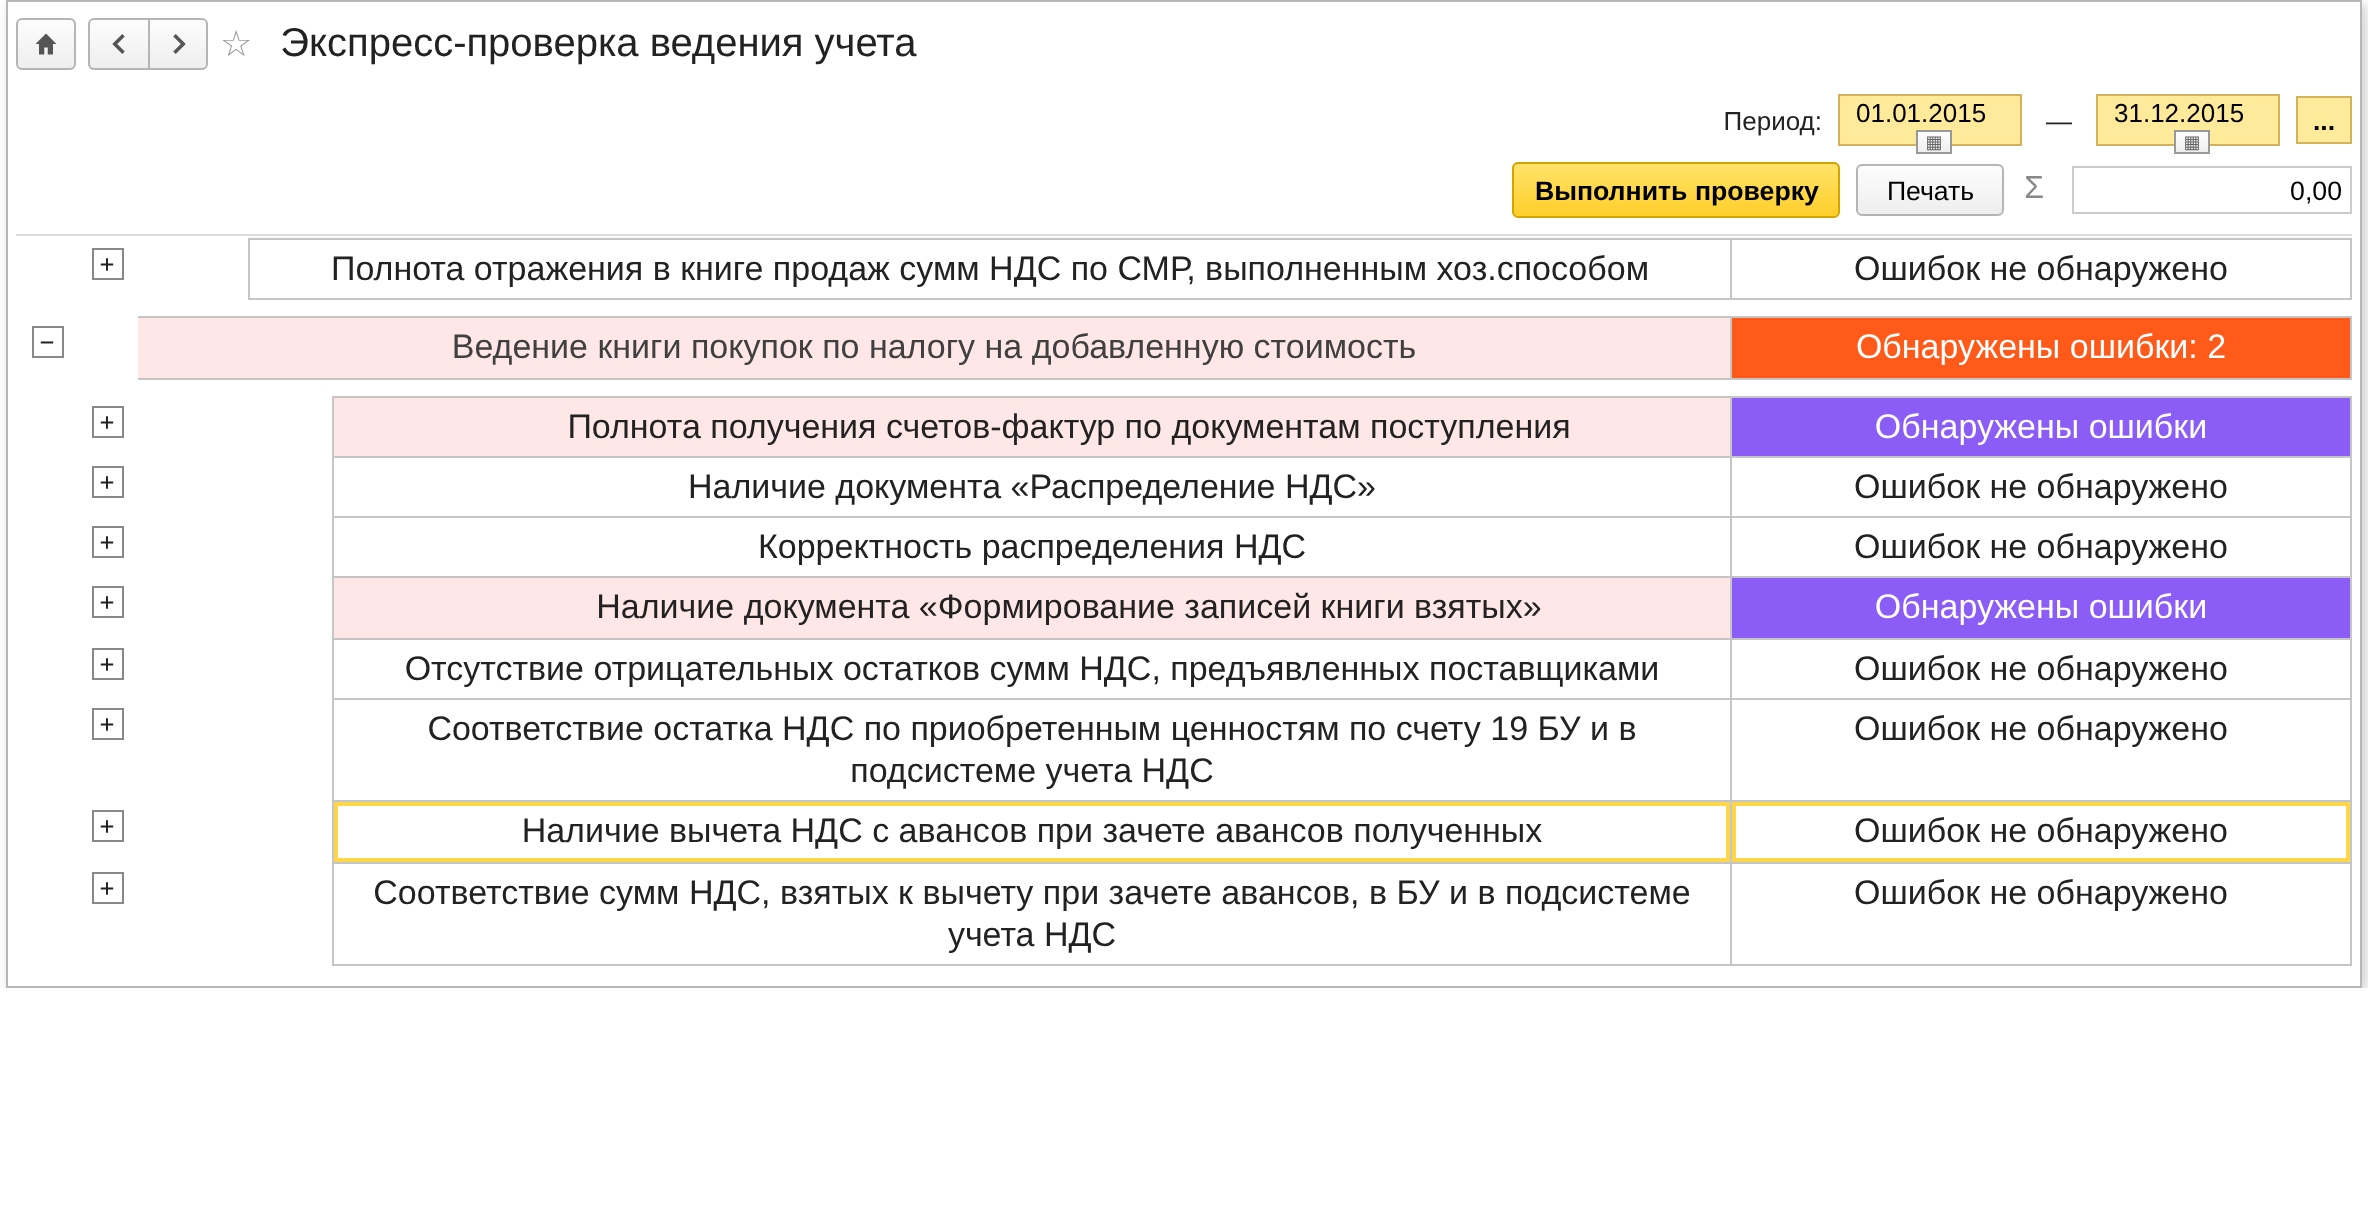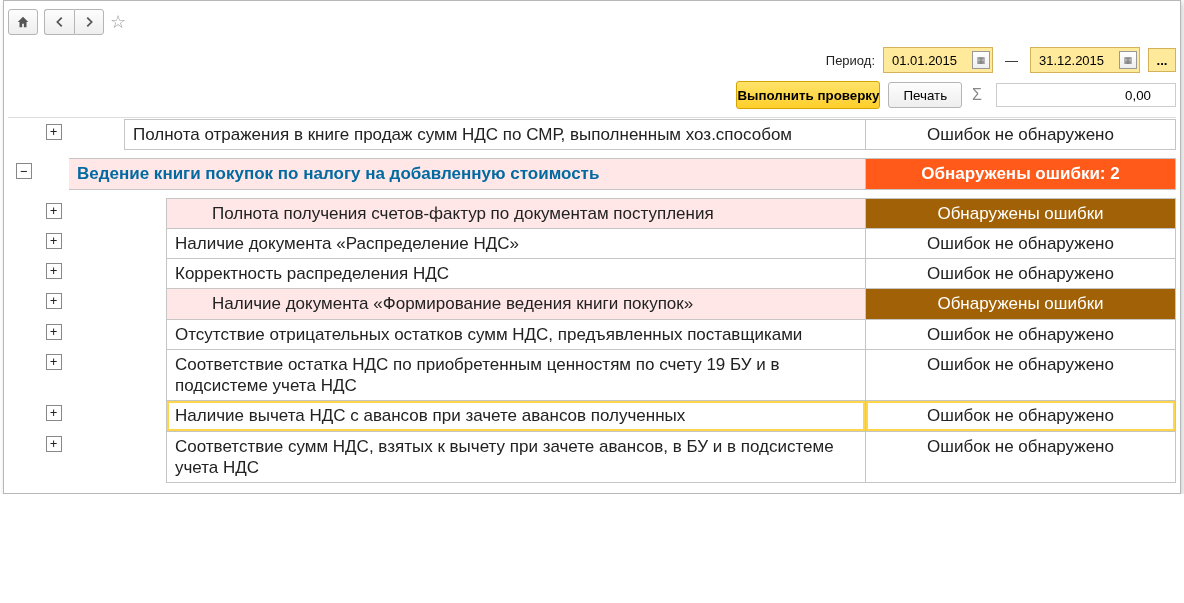--- a/index.html
+++ b/index.html
@@ -55,20 +55,21 @@
     justify-content:flex-end;
   }
   .period-label { margin-left:2px; }
   .date-box {
     display:inline-flex;
     align-items:center;
     background:#ffe99a;
     border:1px solid #d4b25a;
     height:24px;
     padding:0 2px 0 6px;
+    flex-direction:column;
   }
   .date-box input {
     border:none;
     background:transparent;
     width:78px;
     font-size:13px;
     outline:none;
   }
   .cal-icon {
     width:16px; height:16px;
@@ -85,38 +86,38 @@
     border:1px solid #d4b25a;
     background:#ffe99a;
     cursor:pointer;
     font-weight:bold;
   }
   .run-btn {
     height:28px;
     border:1px solid #d4a400;
     background:linear-gradient(#ffe36a,#ffcf2a);
     font-weight:bold;
-    padding:0 0;
+    padding:0 10px;
     cursor:pointer;
     border-radius:3px;
   }
   .std-btn {
     height:26px;
     border:1px solid #b5b5b5;
     background:linear-gradient(#fdfdfd,#eee);
     padding:0 14px;
     cursor:pointer;
     border-radius:3px;
   }
   .sigma { color:#888; font-size:16px; margin:0 6px 0 2px;}
   .sum-input {
     height:22px;
     border:1px solid #ccc;
     text-align:right;
-    padding:0 24px;
+    padding:0 4px;
     width:130px;
   }
   
   .report {
     border-top:1px solid #ddd;
     padding-top:1px;
   }
   table.rep {
     border-collapse:collapse;
     width:100%;
@@ -125,51 +126,52 @@
   col.c-tree  { width:30px; }
   col.c-tree2 { width:30px; }
   col.c-ind   { width:56px; }
   col.c-ind2  { width:42px; }
   col.c-status{ width:310px; }
   td {
     vertical-align:top;
     padding:0;
     font-size:17px;
     line-height:1.25;
+    text-align:center;
   }
   .exp-box {
     width:14px; height:14px;
     border:1px solid #888;
     display:inline-flex;
     align-items:center; justify-content:center;
     font-size:12px; font-family:monospace;
     line-height:1;
     margin-top:4px;
     cursor:pointer;
     background:#fff;
   }
   .tree-cell { text-align:center; border:1px solid transparent; }
   .cell {
     border:1px solid #c5c5c5;
     padding:4px 8px;
   }
   .spacer-row td { height:8px; }
   .group-head .cell.title {
     background:#ffe7e7;
-    color:#0369a1;
-    font-weight:bold;
+    color:#404040;
+    font-weight:normal;
   }
   .group-head .cell.status {
     background:#ff5a1a;
     color:#fff;
-    font-weight:bold;
+    font-weight:normal;
     text-align:center;
   }
   .err .cell.title  { background:#ffe7e7;padding-left:45px; }
-  .err .cell.status { background:#a16207; color:#fff; text-align:center;}
+  .err .cell.status { background:#8b5cf6; color:#fff; text-align:center;}
   .ok .cell.status  { text-align:center; }
   .highlight .cell { box-shadow: inset 0 0 0 2px #ffd54a; }
   .cursor {
     position:absolute;
     font-size:18px;
     color:#000;
     pointer-events:none;
   }
   svg.ico { width:14px; height:14px; }
 </style>
@@ -190,20 +192,21 @@
             <path d="M10 3 L5 8 L10 13" stroke="#555" stroke-width="2" fill="none"></path>
           </svg>
       </button>
       <button class="btn-icon">
         <svg class="ico" viewBox="0 0 16 16">
             <path d="M6 3 L11 8 L6 13" stroke="#555" stroke-width="2" fill="none"></path>
           </svg>
       </button>
     </div>
     <span class="star">☆</span>
+    <span class="title-text">Экспресс-проверка ведения учета</span>
   </div>
 
   <div class="toolbar1">
     <span class="period-label">Период:</span>
     <span class="date-box">
       <input type="text" value="01.01.2015" style="">
       <span class="cal-icon">▦</span>
     </span>
     <span class="dash">—</span>
     <span class="date-box">
@@ -272,21 +275,21 @@
             <td></td>
             <td></td>
             <td class="cell title">Корректность распределения НДС</td>
             <td class="cell status">Ошибок не обнаружено</td>
           </tr>
           <tr class="err">
             <td class="tree-cell"></td>
             <td class="tree-cell"><span class="exp-box">+</span></td>
             <td></td>
             <td></td>
-            <td class="cell title">Наличие документа «Формирование ведения книги покупок»</td>
+            <td class="cell title">Наличие документа «Формирование записей книги взятых»</td>
             <td class="cell status">Обнаружены ошибки</td>
           </tr>
           <tr class="ok">
             <td class="tree-cell"></td>
             <td class="tree-cell"><span class="exp-box">+</span></td>
             <td></td>
             <td></td>
             <td class="cell title">Отсутствие отрицательных остатков сумм НДС, предъявленных поставщиками</td>
             <td class="cell status">Ошибок не обнаружено</td>
           </tr>

